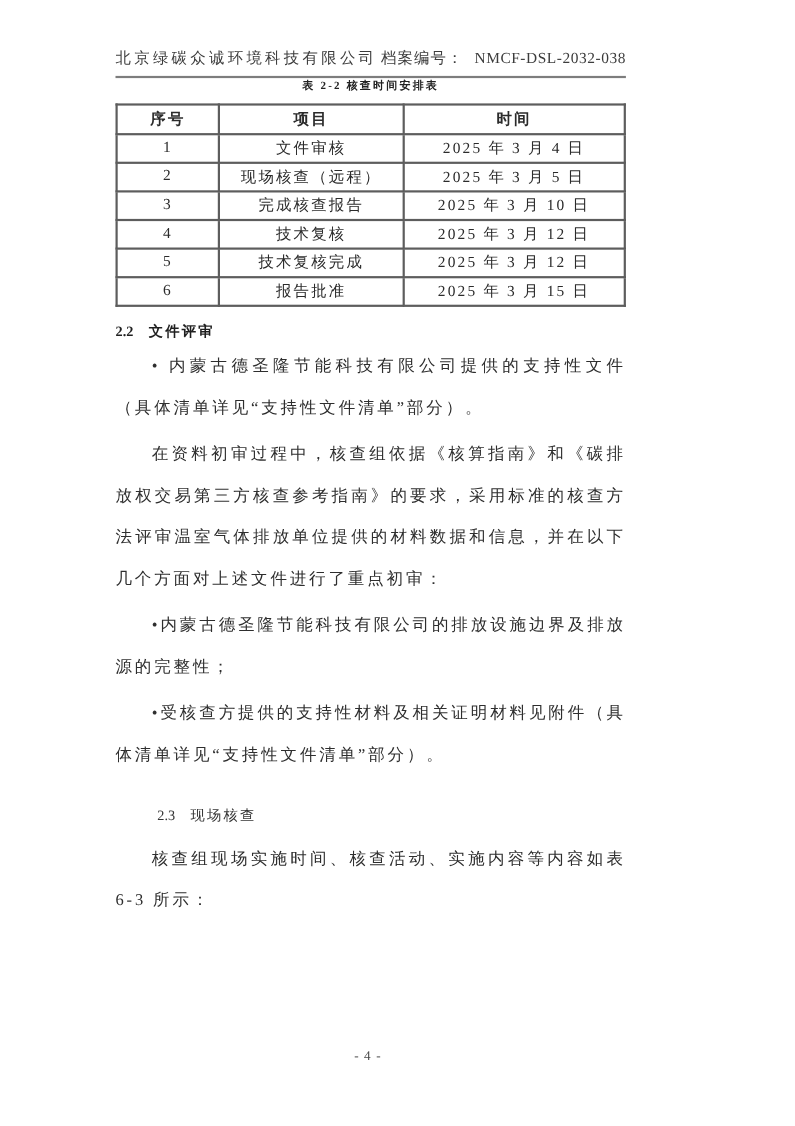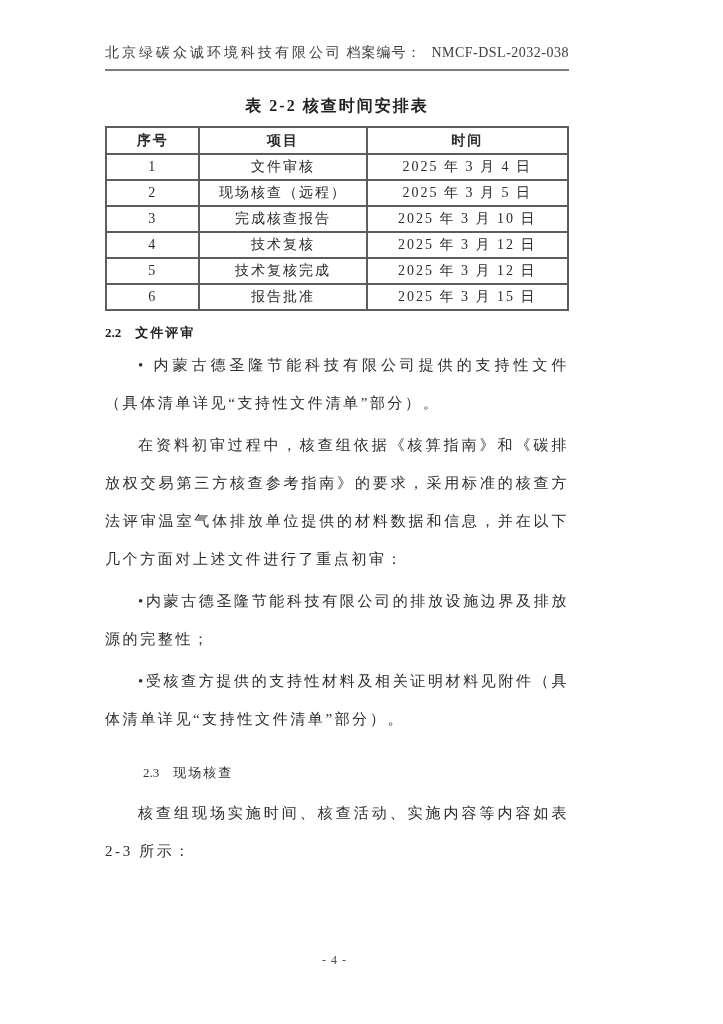--- a/index.html
+++ b/index.html
@@ -27,23 +27,22 @@
     padding-bottom: 7px;
     border-bottom: 2px solid #7d7d7d;
   }
   .doc-header .company { letter-spacing: 3px; }
   .doc-header .archive { letter-spacing: 1px; white-space: nowrap; }
   .doc-header .archive .num { margin-left: 10px; letter-spacing: 0.5px; }
   
   .table-title {
     text-align: center;
     font-weight: bold;
-    font-size: 16px;
+    font-size: 10px;
     letter-spacing: 2px;
-    margin-top: 25px;
     color: #222;
   }
   table.schedule {
     width: 100%;
     border-collapse: collapse;
     margin-top: 9px;
     table-layout: fixed;
   }
   table.schedule th, table.schedule td {
     border: 2px solid #5d5d5d;
@@ -159,17 +158,17 @@
 
   <p class="body-para">• 内蒙古德圣隆节能科技有限公司提供的支持性文件（具体清单详见“支持性文件清单”部分）。</p>
   <p class="body-para">在资料初审过程中，核查组依据《核算指南》和《碳排放权交易第三方核查参考指南》的要求，采用标准的核查方法评审温室气体排放单位提供的材料数据和信息，并在以下几个方面对上述文件进行了重点初审：</p>
   <p class="body-para">•内蒙古德圣隆节能科技有限公司的排放设施边界及排放源的完整性；</p>
   <p class="body-para">•受核查方提供的支持性材料及相关证明材料见附件（具体清单详见“支持性文件清单”部分）。</p>
 
   <div class="section-heading light">
     <span class="sec-num">2.3</span><span>现场核查</span>
   </div>
 
-  <p class="body-para last-para">核查组现场实施时间、核查活动、实施内容等内容如表 2-3 所示：</p>
+  <p class="body-para last-para">核查组现场实施时间、核查活动、实施内容等内容如表 6-3 所示：</p>
 
   <div class="page-footer">- 4 -</div>
 
 </div>
 
 </body></html>

